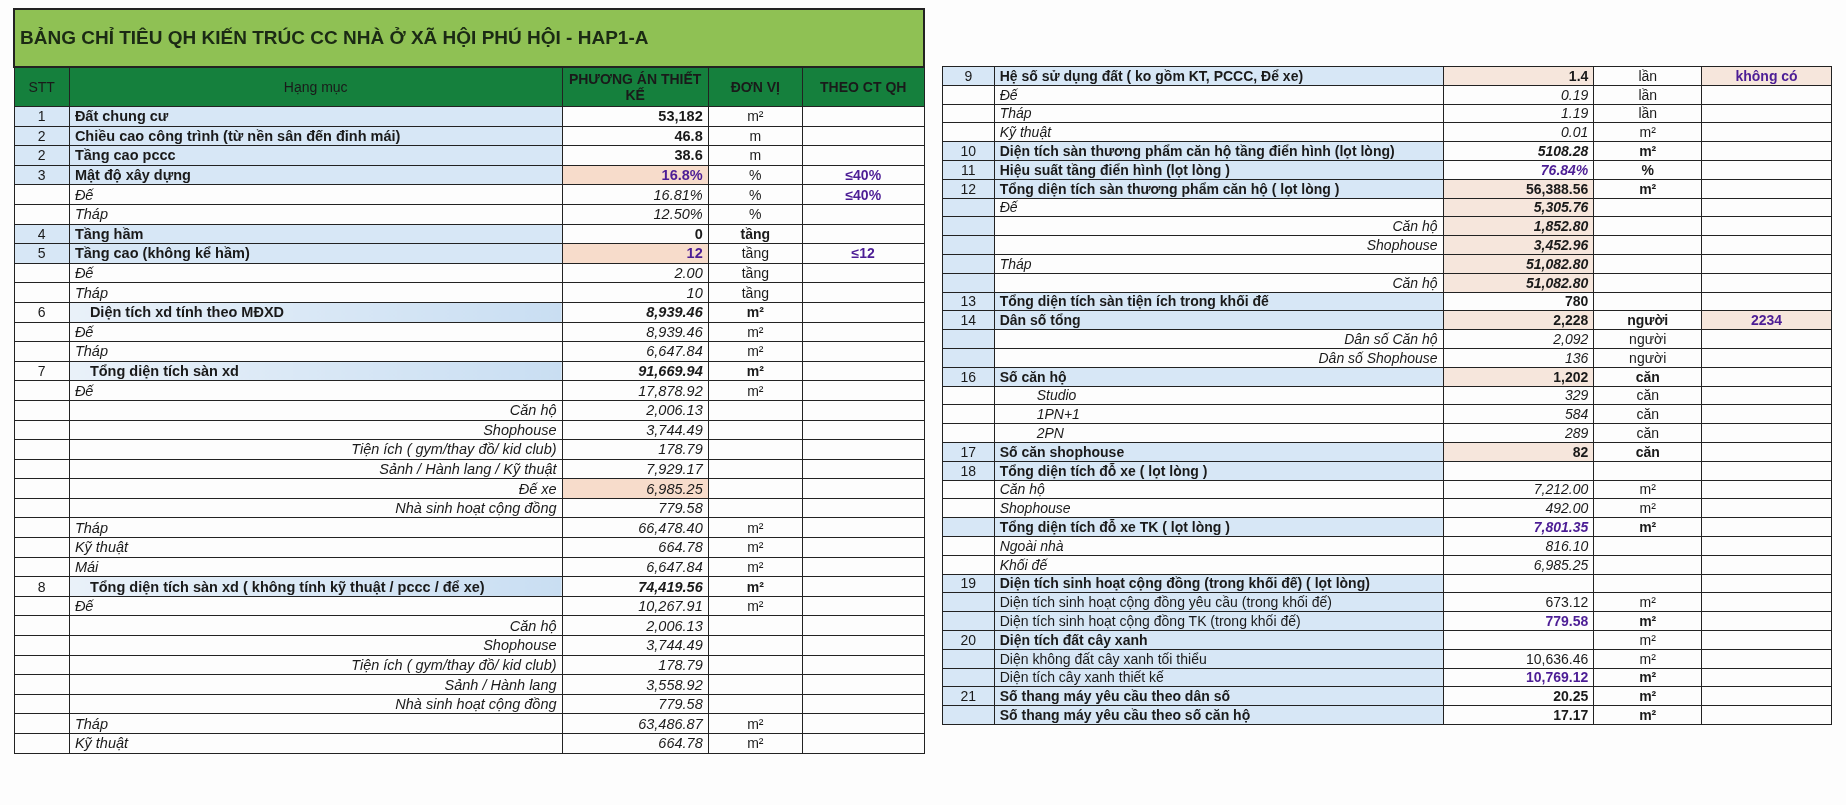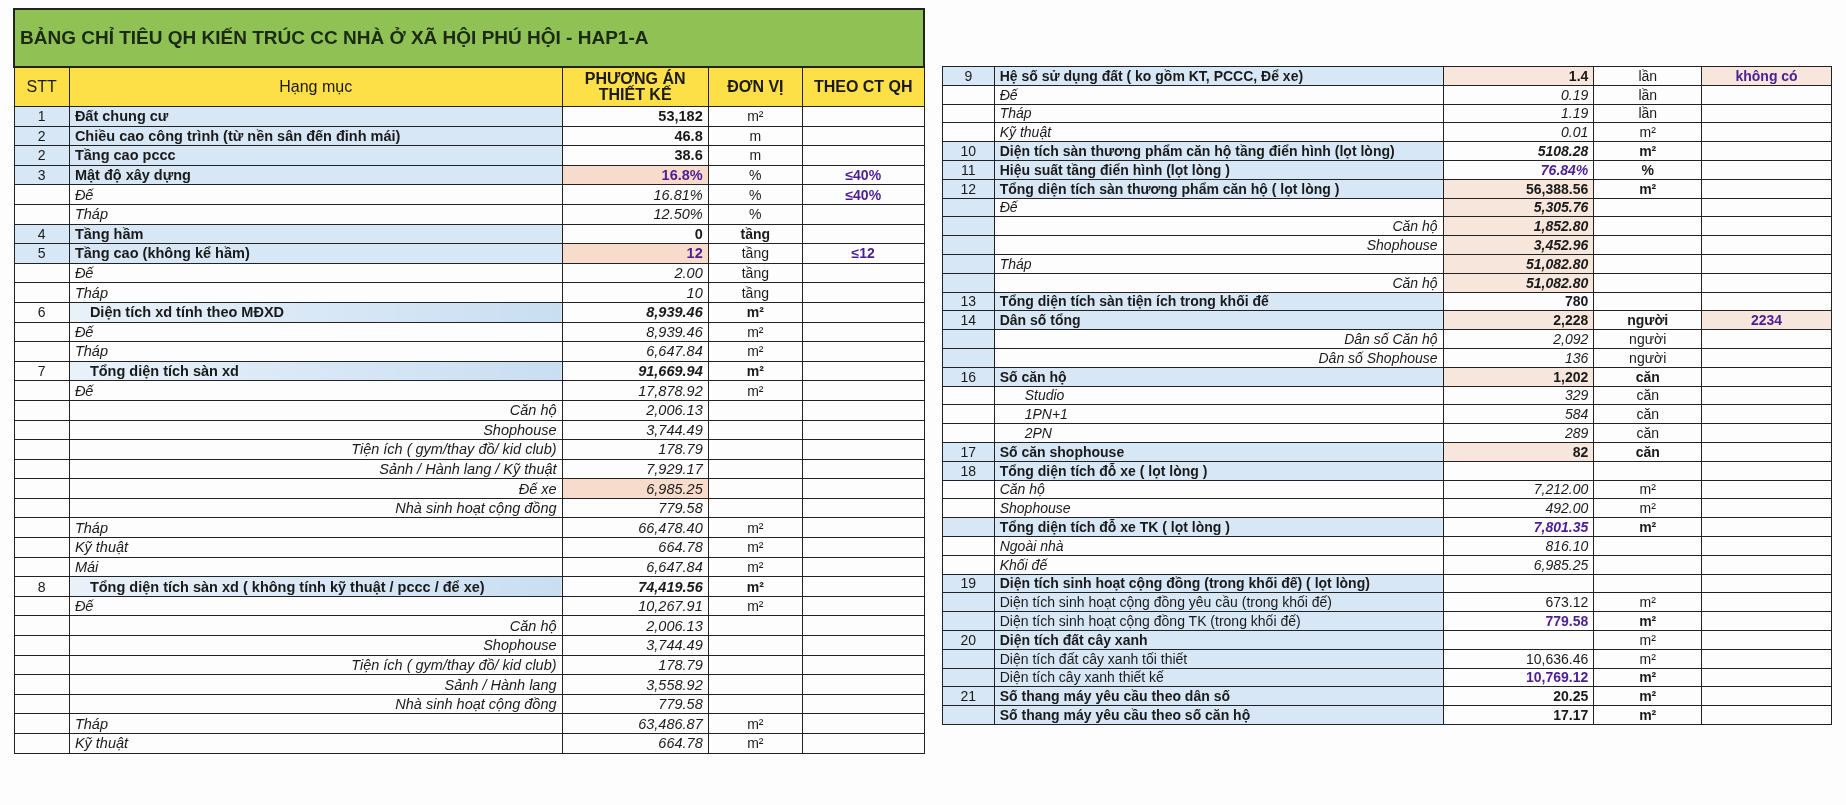--- a/index.html
+++ b/index.html
@@ -1,38 +1,38 @@
 <!DOCTYPE html>
 <html><head>
 <meta charset="utf-8">
 <style>
   html,body{margin:0;padding:0;background:#fdfdfd;}
   body{width:1846px;height:805px;position:relative;overflow:hidden;font-family:"Liberation Sans",sans-serif;color:#1a1a1a;}
   table{border-collapse:collapse;position:absolute;table-layout:fixed;}
   td,th{border:1.6px solid #222;padding:0 5px;white-space:nowrap;overflow:hidden;font-size:14px;}
   #left{left:13px;top:8px;width:912px;}
   #left .title td{height:56px;background:#8fc154;font-weight:bold;font-size:19px;color:#1b2a14;border-width:2px;}
-  #left .hdr th{height:38px;background:#fde047;font-weight:normal;font-size:16px;}
+  #left .hdr th{height:38px;background:#15803d;font-weight:normal;font-size:14px;}
   #left .hdr th.b{font-weight:bold;}
   #left tr.r td{height:18.6px;font-family:"Liberation Sans",sans-serif;}
   #right{left:942px;top:66px;width:890px;}
   #right tr td{height:17.8px;}
   .stt{text-align:center;}
   .blue{background:#d7e7f6;}
   .bluel{background:linear-gradient(90deg,#e9f1f9,#c9def2);padding-left:20px;}
   .peach{background:#f7dccb;}
   .peachl{background:#f6e6dc;}
   .num{text-align:right;}
   .unit{text-align:center;}
   .ct{text-align:center;}
   .bold{font-weight:bold;}
   .it{font-style:italic;}
   .orange{color:#4c1d95;}
   .ralign{text-align:right;}
-  .indent{padding-left:30px;}
+  .indent{padding-left:42px;}
   #left .lbl,#left .num{font-size:14.5px;}
 </style>
 </head>
 <body>
 
 <table id="left">
   <colgroup>
     <col style="width:47px">
       <col style="width:418px">
       <col style="width:124px">
@@ -507,21 +507,21 @@
       </tr>
       <tr class="r">
         <td class="stt blue">20</td>
         <td class="lbl bold blue">Diện tích đất cây xanh</td>
         <td class="num bold"></td>
         <td class="unit">m²</td>
         <td class="ct bold"></td>
       </tr>
       <tr class="r">
         <td class="stt blue"></td>
-        <td class="lbl blue">Diện tích đất cây xanh tối thiết</td>
+        <td class="lbl blue">Diện không đất cây xanh tối thiểu</td>
         <td class="num">10,636.46</td>
         <td class="unit">m²</td>
         <td class="ct bold"></td>
       </tr>
       <tr class="r">
         <td class="stt blue"></td>
         <td class="lbl blue">Diện tích cây xanh thiết kế</td>
         <td class="num bold orange">10,769.12</td>
         <td class="unit bold">m²</td>
         <td class="ct bold"></td>

